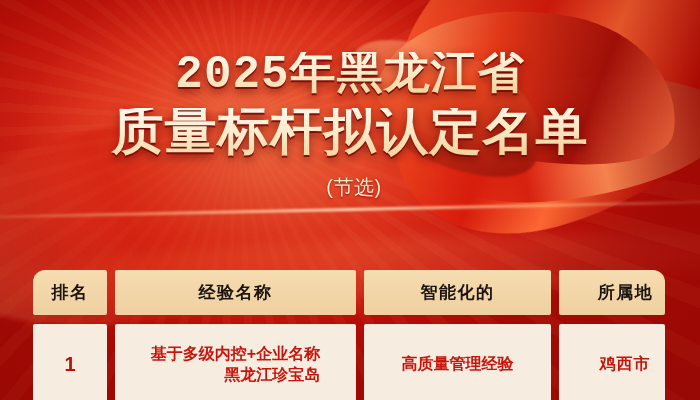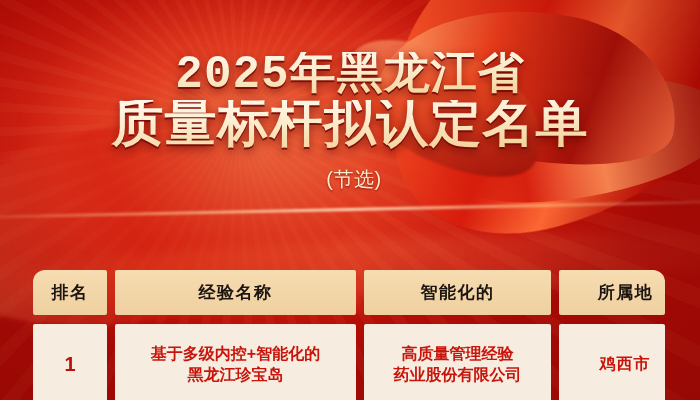--- a/index.html
+++ b/index.html
@@ -145,21 +145,21 @@
     -webkit-background-clip: text;
     background-clip: text;
     -webkit-text-fill-color: transparent;
     letter-spacing: 1px;
     line-height: 1.04;
     filter:
       drop-shadow(0 2px 0 rgba(120,8,4,0.85))
       drop-shadow(0 3px 5px rgba(90,4,2,0.55));
   }
   .title-line.l1 { font-size: 46px; }
-  .title-line.l2 { font-size: 52px; margin-top: 0; }
+  .title-line.l2 { font-size: 52px; margin-top: 8px; }
   .subtitle {
     margin-top: 12px;
     font-size: 20px;
     color: #fbeacb;
     font-family: "Liberation Sans", "DejaVu Sans", sans-serif;
     text-shadow: 0 1px 2px rgba(110,6,3,0.75);
     letter-spacing: .5px;
     margin-left: 8px;
   }
 
@@ -180,21 +180,21 @@
 
   .cell {
     box-sizing: border-box;
     display: flex;
     align-items: center;
     justify-content: center;
     text-align: center;
     padding: 4px 6px;
   }
   .c-rank   { flex: 0 0 74px; }
-  .c-exp    { flex: 0 0 241px; }
+  .c-exp    { flex: 0 0 241px; text-align: right; }
   .c-comp   { flex: 0 0 187px; }
   .c-region { flex: 1 1 auto; }
 
   .head .cell {
     height: 45px;
     background: linear-gradient(180deg, #f6dcb1 0%, #efd0a0 100%);
     color: #1c1410;
     font-weight: bold;
     font-size: 17px;
     letter-spacing: 1.5px;
@@ -249,27 +249,26 @@
       <div class="cell c-rank first">排名</div>
       <div class="cell c-exp">经验名称</div>
       <div class="cell c-comp">智能化的</div>
       <div class="cell c-region last">所属地</div>
     </div>
 
     <div class="trow body">
       <div class="cell c-rank">1</div>
       <div class="cell c-exp">
         <span class="ctext">
-          <span class="ln">基于多级内控+智能化的</span>
+          <span class="ln">基于多级内控+企业名称</span>
           <span class="ln">黑龙江珍宝岛</span>
         </span>
       </div>
       <div class="cell c-comp">
         <span class="ctext">
           <span class="ln">高质量管理经验</span>
-          <span class="ln">药业股份有限公司</span>
         </span>
       </div>
       <div class="cell c-region">鸡西市</div>
     </div>
 
   </div>
 </div>
 
 </body></html>

